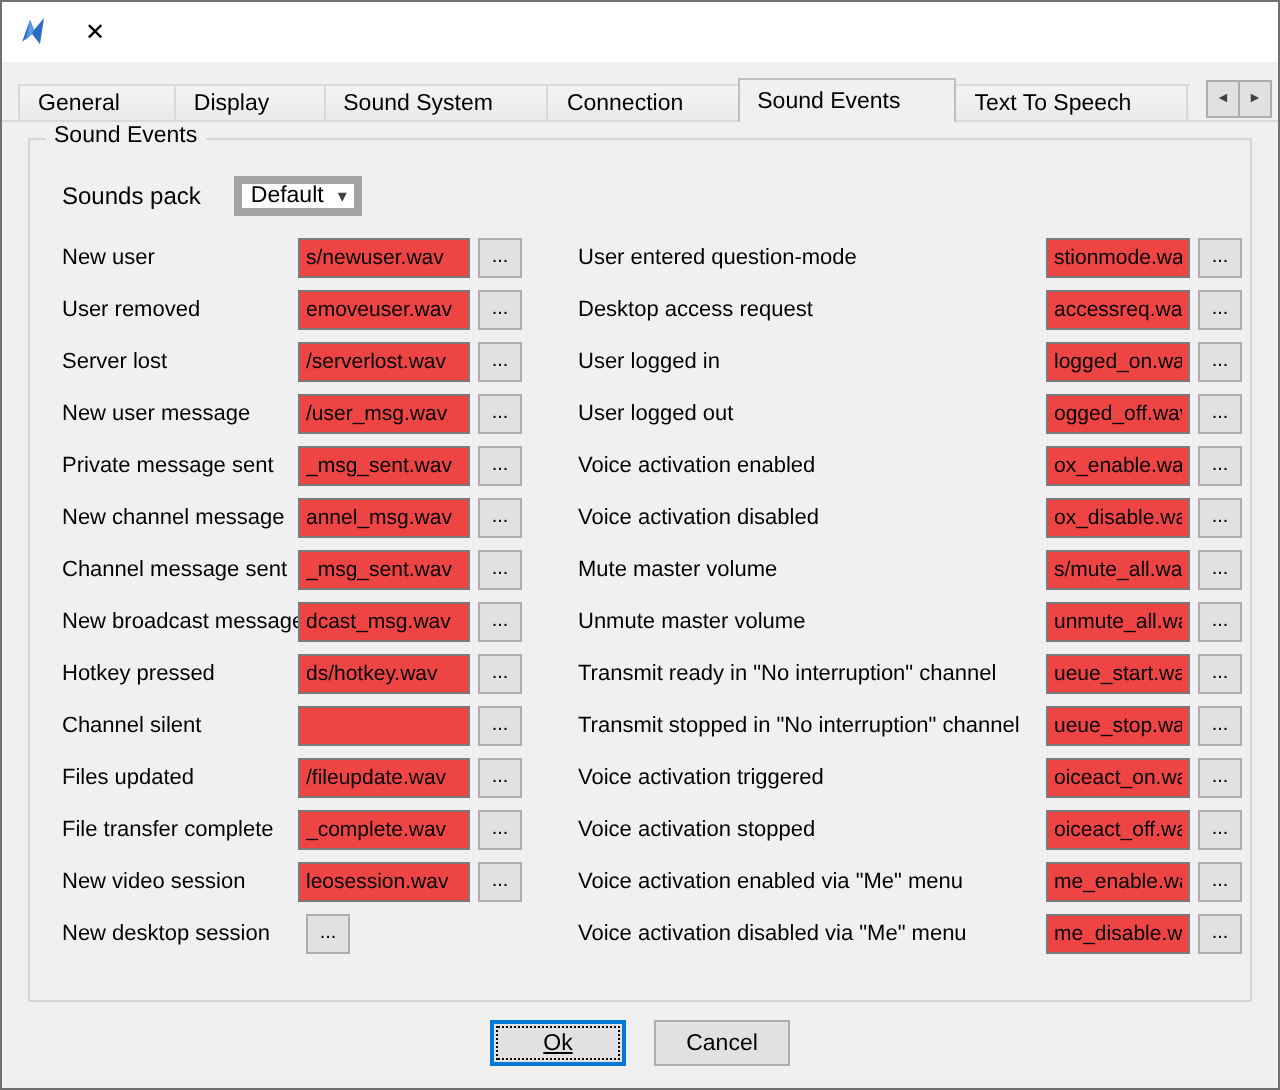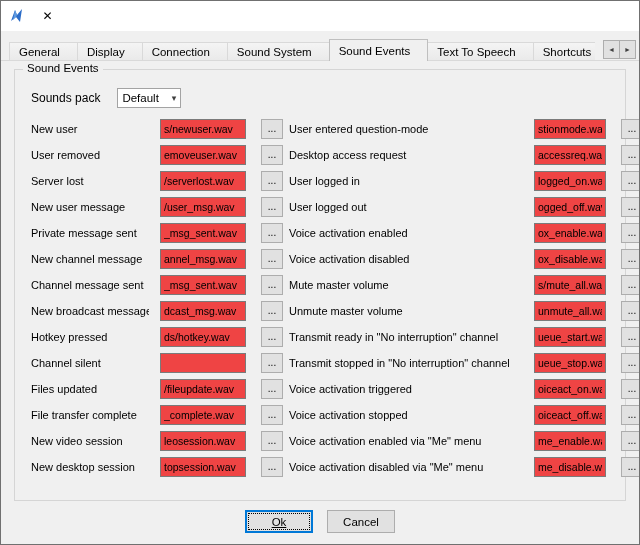--- a/index.html
+++ b/index.html
@@ -9,41 +9,41 @@
   
   .titlebar { height: 30px; background: #ffffff; display: flex; align-items: center; padding-left: 8px; flex: 0 0 auto; }
   .title-icon { width: 16px; height: 16px; flex: 0 0 auto; }
   .title-text { font-size: 12px; color: #000; margin-left: 6px; flex: 1; }
   .close-btn { width: 45px; height: 30px; display: flex; align-items: center; justify-content: center; font-size: 12px; color: #000; cursor: default; }
 
   
   .tabbar { position: relative; height: 30px; flex: 0 0 auto; padding: 8px 0 0 8px; }
   .tabbar .baseline { position: absolute; left: 0; right: 0; bottom: 0; height: 1px; background: #d9d9d9; z-index: 1; }
   .tabs { display: flex; align-items: flex-end; overflow: hidden; width: 586px; height: 22px; position: relative; z-index: 2; }
-  .tab { font-size: 11.5px; color: #000; padding: 3px 17px 4px 9px; height: 19px; white-space: nowrap; background: linear-gradient(#f4f4f4, #eaeaea); border: 1px solid #d9d9d9; border-bottom: 1px solid #d9d9d9; margin-right: -1px; }
+  .tab { font-size: 11.5px; color: #000; padding: 3px 27px 4px 9px; height: 19px; white-space: nowrap; background: linear-gradient(#f4f4f4, #eaeaea); border: 1px solid #d9d9d9; border-bottom: 1px solid #d9d9d9; margin-right: -1px; }
   .tab.active { background: #f0f0f0; height: 22px; padding-top: 5px; border: 1px solid #bfbfbf; border-bottom: none; position: relative; z-index: 3; }
   .tab-scroll { position: absolute; right: 3px; top: 9px; display: flex; z-index: 4; }
   .tab-scroll .spin { width: 17px; height: 19px; border: 1px solid #adadad; background: #e1e1e1; font-size: 7px; display: flex; align-items: center; justify-content: center; color: #404040; margin-left: -1px; }
 
   
   .groupbox { position: relative; margin: 8px 13px 0 13px; border: 1px solid #d5d5d5; flex: 1 1 auto; }
   .group-legend { position: absolute; top: -8px; left: 8px; background: #f0f0f0; padding: 0 4px; font-size: 11.5px; }
   .group-content { padding: 16px 6px 4px 16px; }
 
   
   .sounds-pack-row { display: flex; align-items: center; height: 24px; margin-bottom: 6px; }
   .sounds-pack-label { font-size: 12px; margin-right: 17px; }
-  .combo { width: 64px; height: 20px; background: #ffffff; border: 1px solid #a3a3a3; display: flex; align-items: center; font-size: 11.5px; padding-left: 4px; }
+  .combo { width: 64px; height: 20px; background: #ffffff; border: 4px solid #a3a3a3; display: flex; align-items: center; font-size: 11.5px; padding-left: 4px; }
   .combo-arrow { margin-left: auto; font-size: 9px; color: #404040; padding-right: 4px; }
 
   
   .columns { display: flex; }
   .col-left { width: 246px; flex: 0 0 auto; }
   .col-right { width: 340px; flex: 0 0 auto; margin-left: 12px; }
-  .sound-row { display: flex; align-items: center; height: 26px; gap: 11px; }
+  .sound-row { display: flex; align-items: center; height: 26px; }
   .row-label { font-size: 11px; white-space: nowrap; overflow: hidden; flex: 0 0 auto; }
   .col-left .row-label { width: 118px; }
   .col-right .row-label { width: 234px; }
   .row-input { height: 20px; border: 1px solid #7a7a7a; background: #ef4444; font-size: 10.5px; padding: 1px 3px; flex: 0 0 auto; }
   .col-left .row-input { width: 86px; }
   .col-right .row-input { width: 72px; }
   .browse-btn { width: 22px; height: 20px; margin-left: 4px; border: 1px solid #adadad; background: #e1e1e1; font-size: 10px; line-height: 1; color: #000; flex: 0 0 auto; }
 
   
   .button-row { display: flex; justify-content: center; gap: 14px; padding: 9px 0 11px 0; flex: 0 0 auto; }
@@ -66,22 +66,22 @@
     <span class="close-btn">
         <span>✕</span>
       </span>
   </div>
 
   <div class="tabbar">
     <div class="baseline"></div>
     <div class="tabs">
         <div class="tab">General</div>
         <div class="tab">Display</div>
+        <div class="tab">Sound System</div>
         <div class="tab">Connection</div>
-        <div class="tab">Sound System</div>
         <div class="tab active">Sound Events</div>
         <div class="tab">Text To Speech</div>
         <div class="tab">Shortcuts</div>
         <div class="tab">Video</div>
       </div>
     <div class="tab-scroll">
       <span class="spin">
           <span>◄</span>
         </span>
       <span class="spin">
@@ -164,21 +164,20 @@
               <input class="row-input" value="_complete.wav" style="">
               <button class="browse-btn">...</button>
             </div>
             <div class="sound-row">
               <span class="row-label">New video session</span>
               <input class="row-input" value="leosession.wav" style="">
               <button class="browse-btn">...</button>
             </div>
             <div class="sound-row">
               <span class="row-label">New desktop session</span>
-              <input class="row-input" value="topsession.wav" style="">
               <button class="browse-btn">...</button>
             </div>
           </div>
         <div class="col-right">
             <div class="sound-row">
               <span class="row-label">User entered question-mode</span>
               <input class="row-input" value="stionmode.wav" style="">
               <button class="browse-btn">...</button>
             </div>
             <div class="sound-row">

